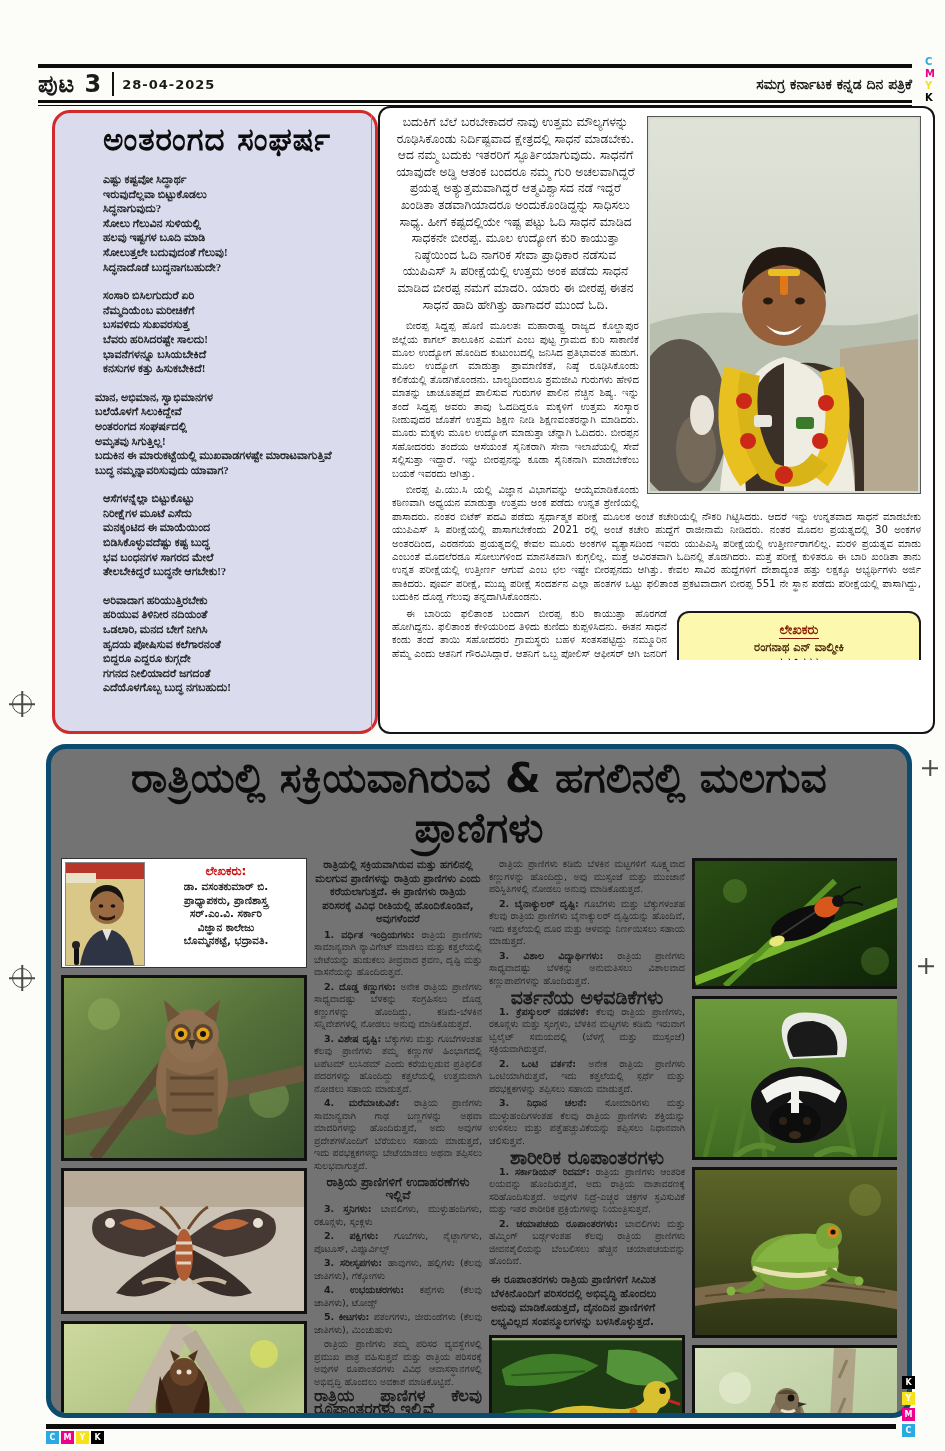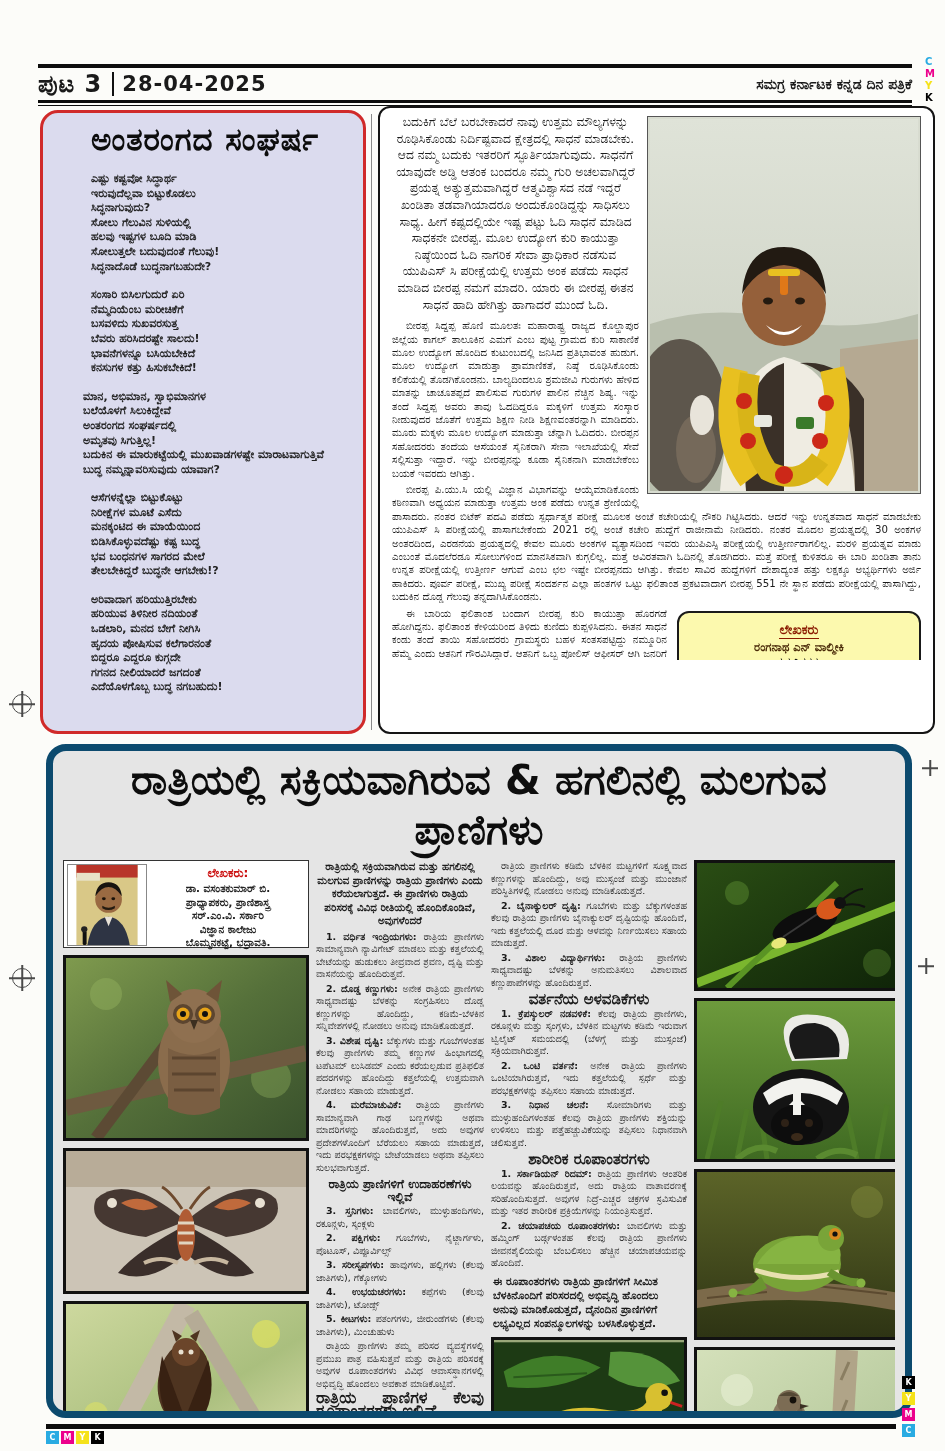--- a/index.html
+++ b/index.html
@@ -4,39 +4,39 @@
 <style>
   html,body{margin:0;padding:0;}
   body{background:#e9e9e6;}
   .page{position:relative;width:945px;height:1451px;margin:0 auto;background:#fcfcf9;
         font-family:"DejaVu Sans", sans-serif;color:#1a1a1a;overflow:hidden;}
   
   .top-rule{position:absolute;left:38px;top:64px;width:874px;height:4px;background:#0d0d0d;}
   .masthead{position:absolute;left:38px;top:70px;width:874px;height:28px;display:flex;align-items:center;}
   .page-label{font-size:24px;font-weight:bold;letter-spacing:1px;}
   .mast-divider{width:2px;height:24px;background:#111;margin:0 8px 0 10px;}
-  .mast-date{font-size:21px;font-weight:bold;letter-spacing:1px;}
+  .mast-date{font-size:13px;font-weight:bold;letter-spacing:1px;}
   .mast-paper{margin-left:auto;font-size:14px;font-weight:bold;}
   .mid-rule1{position:absolute;left:38px;top:100px;width:874px;height:3px;background:#0d0d0d;}
   .mid-rule2{position:absolute;left:38px;top:105px;width:874px;height:1px;background:#0d0d0d;}
   .cmyk-vert{position:absolute;left:925px;top:56px;display:flex;flex-direction:column;gap:0;font-size:10px;font-weight:bold;line-height:12px;}
   
   .regmark{position:absolute;width:18px;height:18px;border:1.5px solid #4a4a4a;border-radius:50%;}
   .regmark:before,.regmark:after{content:"";position:absolute;background:#4a4a4a;}
   .regmark:before{left:50%;top:-4px;width:1.5px;height:26px;transform:translateX(-50%);}
   .regmark:after{top:50%;left:-4px;height:1.5px;width:26px;transform:translateY(-50%);}
   .plusmark{position:absolute;width:16px;height:16px;}
   .plusmark:before,.plusmark:after{content:"";position:absolute;background:#4a4a4a;}
   .plusmark:before{left:50%;top:0;width:1.5px;height:16px;transform:translateX(-50%);}
   .plusmark:after{top:50%;left:0;height:1.5px;width:16px;transform:translateY(-50%);}
   
-  .poem-box{position:absolute;left:40px;top:110px;width:326px;height:624px;background:#dbdbee;
+  .poem-box{position:absolute;left:52px;top:110px;width:326px;height:624px;background:#dbdbee;
             border:3px solid #d02a2a;border-radius:18px;box-sizing:border-box;padding:6px 10px 8px 14px;overflow:hidden;}
   .poem-title{font-size:31px;font-weight:bold;text-align:center;letter-spacing:1px;margin:2px 0 10px 0;color:#0d0d0d;}
-  .poem-stanza{margin:14px 0 11px 34px;}
+  .poem-stanza{margin:14px 0 11px 34px;font-family:Liberation Serif, serif;}
   .poem-line{font-size:11px;line-height:14.6px;font-weight:bold;color:#222;}
   .poem-byline{margin-top:10px;text-align:center;padding-left:120px;}
   .poem-byline-label{font-size:14px;font-weight:bold;margin-bottom:3px;}
   .byline-line{font-size:11.5px;font-weight:bold;line-height:16px;color:#222;}
   .col-rule{position:absolute;left:371px;top:114px;width:1px;height:616px;background:#8a8a8a;}
   
   .feature-box{position:absolute;left:378px;top:106px;width:557px;height:628px;background:#ffffff;
                border:2px solid #141414;border-radius:12px;box-sizing:border-box;overflow:hidden;}
   .feature-head{margin:5px 6px 4px 6px;border:2px solid #1a1a1a;border-radius:5px;background:#fbf2cf;
                 text-align:center;padding:7px 4px 9px 4px;}
@@ -48,37 +48,37 @@
                  background:#d8dcd0;padding:2px;}
   .feature-photo svg{display:block;width:100%;height:100%;}
   .intro{font-size:12.3px;line-height:16.6px;text-align:center;font-weight:500;margin-bottom:6px;}
   .para{font-size:10.2px;line-height:13.4px;text-align:justify;text-indent:14px;margin:0 0 3px 0;}
   .author-box-yellow{float:right;clear:right;width:244px;box-sizing:border-box;margin:4px 0 2px 10px;
                      background:#fcf9ae;border:2px solid #1a1a1a;border-radius:12px;text-align:center;padding:6px 4px;}
   .aby-label{display:inline-block;font-size:13px;font-weight:bold;color:#8a1a00;border-bottom:1.5px solid #8a1a00;margin-bottom:1px;}
   .aby-line{font-size:11.5px;font-weight:bold;color:#4a2a08;line-height:15.5px;}
   .aby-line:last-child{color:#111;}
   
-  .noct-box{position:absolute;left:46px;top:744px;width:866px;height:674px;background:#e5e5e5;
-            border:7px solid #0c4a6e;border-radius:20px;box-sizing:border-box;overflow:hidden;padding:2px 10px;}
+  .noct-box{position:absolute;left:46px;top:744px;width:866px;height:674px;background:#737373;
+            border:5px solid #0c4a6e;border-radius:20px;box-sizing:border-box;overflow:hidden;padding:2px 10px;}
   .noct-head{font-size:41px;font-weight:bold;text-align:center;letter-spacing:0;color:#0d0d0d;line-height:50px;margin-top:2px;}
   .noct-grid{display:grid;grid-template-columns:246px 168px 196px 212px;gap:7px;margin-top:5px;height:600px;overflow:hidden;}
   .ncol{overflow:hidden;}
-  .author-box-white{background:#fff;border:1.5px solid #333;display:flex;gap:4px;padding:3px;box-sizing:border-box;height:88px;}
+  .author-box-white{background:#fff;border:1.5px solid #333;display:flex;gap:4px;padding:3px;box-sizing:border-box;height:110px;}
   .abw-photo{width:78px;height:100%;border:1px solid #888;flex:none;}
   .abw-photo svg{display:block;width:100%;height:100%;}
   .abw-text{flex:1;text-align:center;padding-top:2px;}
   .abw-label{font-size:12px;font-weight:bold;color:#cc1111;margin-bottom:2px;}
   .abw-line{font-size:10.3px;font-weight:bold;color:#222;line-height:13.6px;}
   .photo{border:3px solid #111;background:#9aa87a;margin-top:7px;overflow:hidden;}
   .photo svg{display:block;width:100%;height:100%;}
   .ntext{font-size:9.5px;line-height:12.5px;text-align:justify;}
   .ntext .nintro{font-weight:bold;text-align:center;font-size:10.3px;line-height:13.6px;margin-bottom:3px;}
   .news-item{margin:0 0 2px 0;text-indent:10px;}
-  .nheader{font-size:15px;font-weight:bold;text-align:center;margin:4px 0 2px 0;}
+  .nheader{font-size:19px;font-weight:bold;text-align:center;margin:4px 0 2px 0;}
   .nsubheader{font-size:16px;font-weight:bold;margin:2px 0;}
   .nclosing{font-weight:bold;text-align:left;font-size:10.6px;line-height:14px;margin:4px 2px;}
   
   .bottom-rule{position:absolute;left:46px;top:1424px;width:850px;height:5px;background:#0d0d0d;}
   .cmyk-strip{position:absolute;left:46px;top:1431px;display:flex;gap:2px;}
   .cmyk-sq{width:13px;height:13px;font-size:8px;font-weight:bold;color:#fff;display:flex;align-items:center;justify-content:center;}
   .kymc-stack{position:absolute;left:902px;top:1376px;display:flex;flex-direction:column;gap:3px;}
 </style>
 </head>
 <body>

